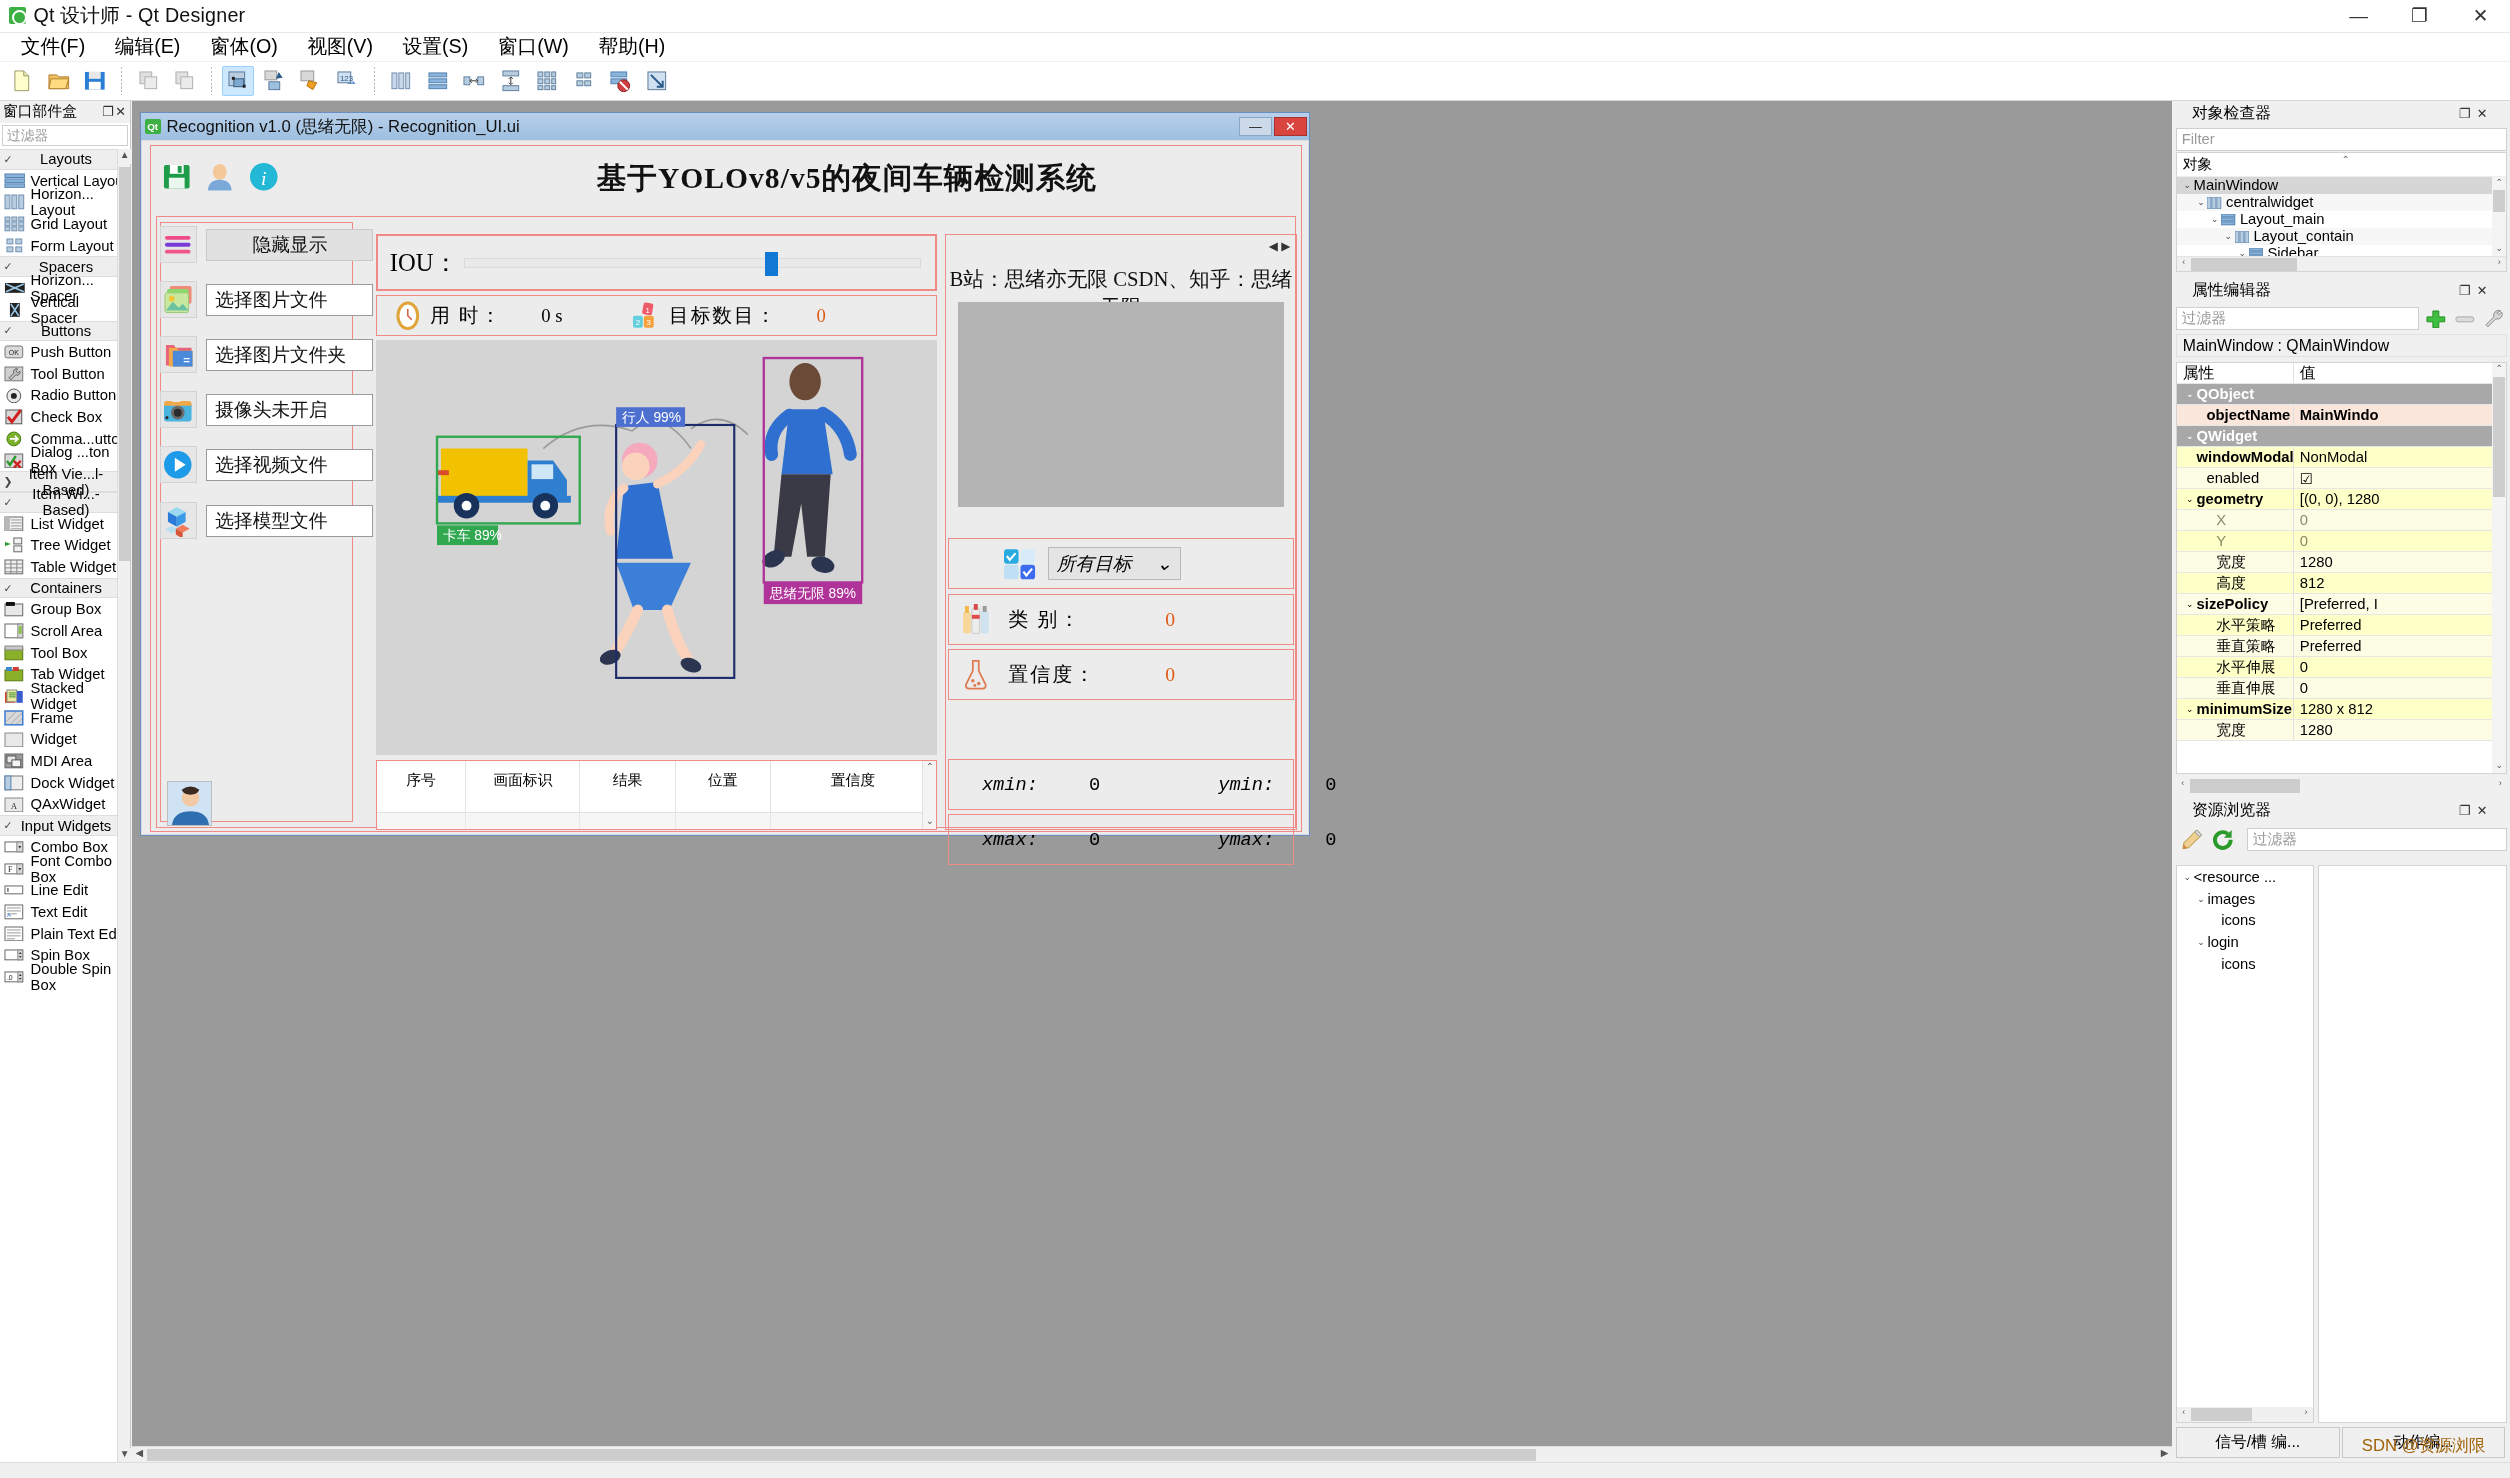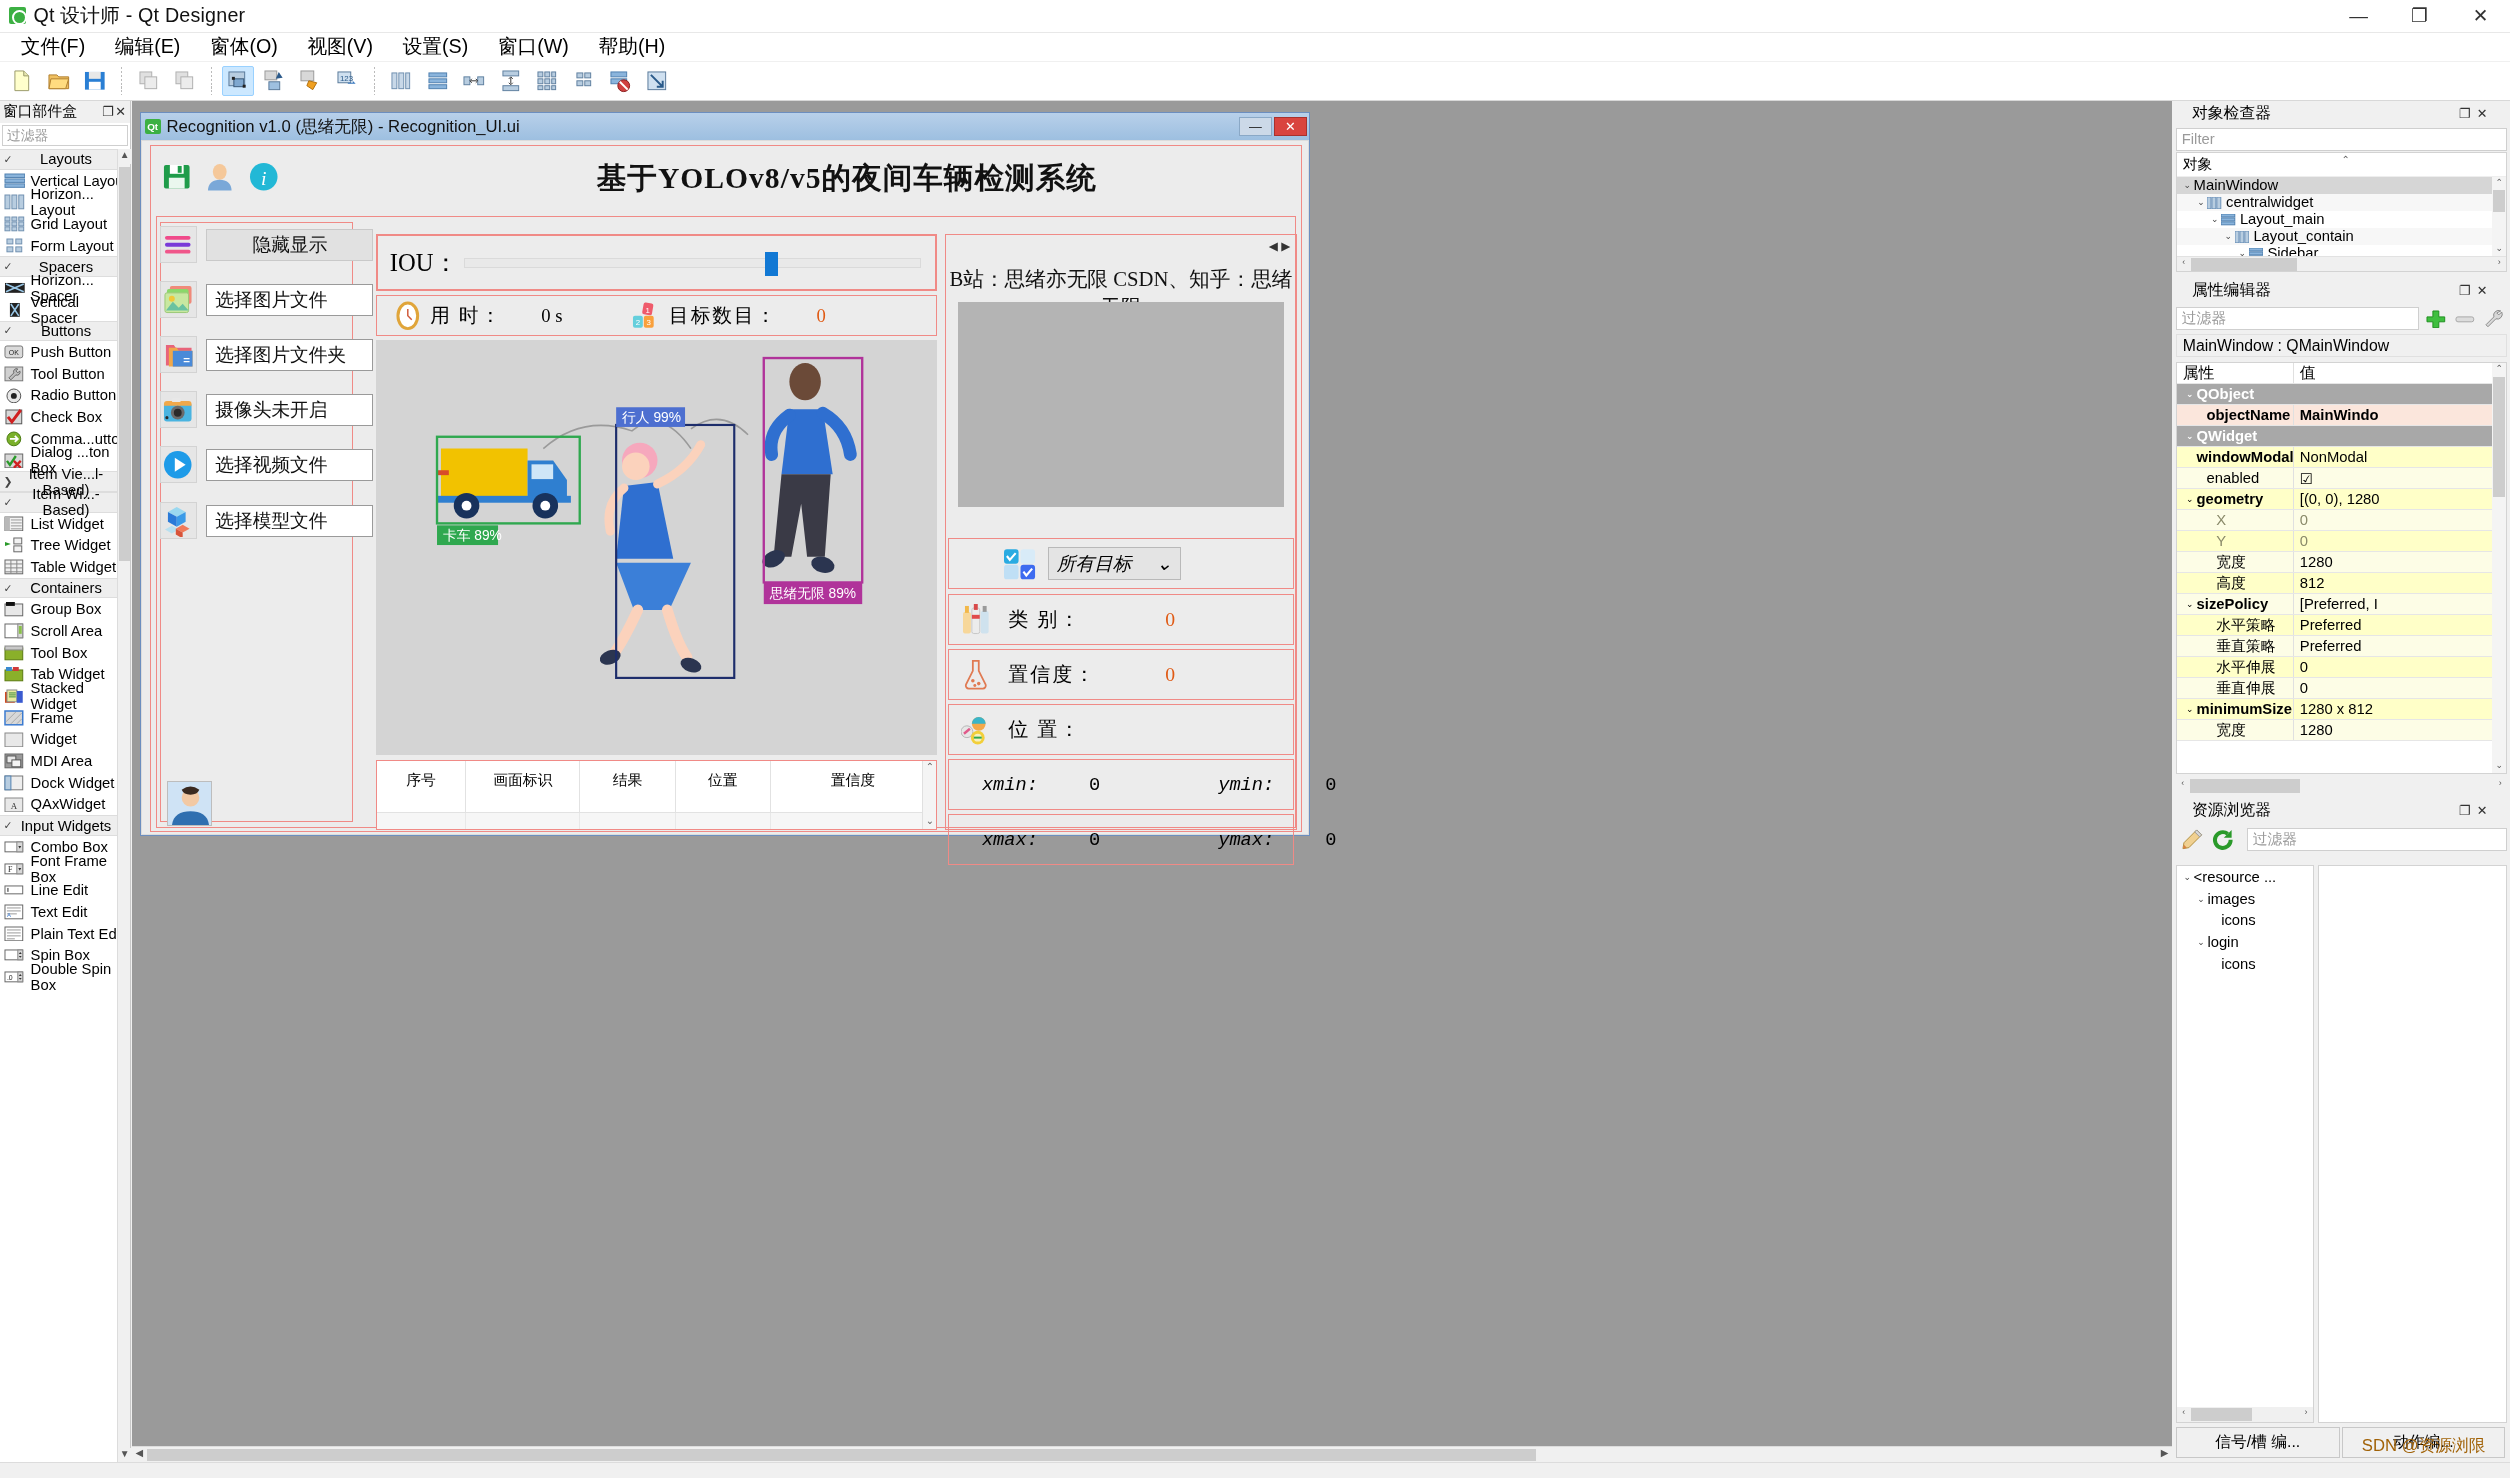--- a/index.html
+++ b/index.html
@@ -727,21 +727,21 @@
       </div>
       <div class="witem">
         <span class="ic">
           <svg width="21.7" height="15.8" viewBox="0 0 22 16" style="font-size:15px">
             <rect x="1" y="3" width="18" height="10" fill="#fff" stroke="#666"></rect>
             <text x="4" y="11" font-size="8" fill="#222" font-family="serif">F</text>
             <rect x="13" y="3" width="6" height="10" fill="#d8d8d8" stroke="#888"></rect>
             <path d="M14.5 7l1.5 2.5L17.5 7z" fill="#333"></path>
           </svg>
         </span>
-        <span>Font Frame Box</span>
+        <span>Font Combo Box</span>
       </div>
       <div class="witem">
         <span class="ic">
           <svg width="21.7" height="15.8" viewBox="0 0 22 16">
             <rect x="1" y="4" width="18" height="8" fill="#fff" stroke="#666"></rect>
             <path d="M4 6v4" stroke="#222"></path>
           </svg>
         </span>
         <span>Line Edit</span>
       </div>
@@ -1083,34 +1083,20 @@
                 <path d="M12 2h6v10l7 14a3 3 0 0 1-3 4H8a3 3 0 0 1-3-4l7-14z" fill="none" stroke="#e07a52" stroke-width="1.8"></path>
                 <circle cx="12" cy="22" r="1.8" fill="#e07a52"></circle>
                 <circle cx="18" cy="25" r="1.8" fill="#e07a52"></circle>
                 <circle cx="14" cy="27" r="1.5" fill="#e07a52"></circle>
               </svg>
           </div>
           <div class="lb">置信度：</div>
           <div class="vv">0</div>
         </div>
 
-        <div class="rrow" style="top:469px;height:51px;">
-          <div class="ic">
-            <svg width="29.6" height="31.5" viewBox="0 0 30 32">
-                <circle cx="18" cy="10" r="7" fill="#f4a94a"></circle>
-                <path d="M11 10a7 7 0 0 1 14 0z" fill="#3ab5c9"></path>
-                <circle cx="6" cy="18" r="6" fill="#e6e6e6" stroke="#b6b6b6"></circle>
-                <path d="M3 20l6-5" stroke="#e05a8a" stroke-width="2.5"></path>
-                <circle cx="17" cy="24" r="7" fill="#f2cf3a"></circle>
-                <circle cx="17" cy="24" r="4" fill="#f5f0c0"></circle>
-                <rect x="13" y="23" width="8" height="2" fill="#2fa84f"></rect>
-              </svg>
-          </div>
-          <div class="lb">位  置：</div>
-        </div>
 
         <div class="xyrow" style="top:524px;height:51px;">
           <span class="k">xmin:</span>
           <span class="v">0</span>
           <span class="k2">ymin:</span>
           <span class="v2">0</span>
         </div>
 
         <div class="xyrow" style="top:579px;height:51px;">
           <span class="k">xmax:</span>

